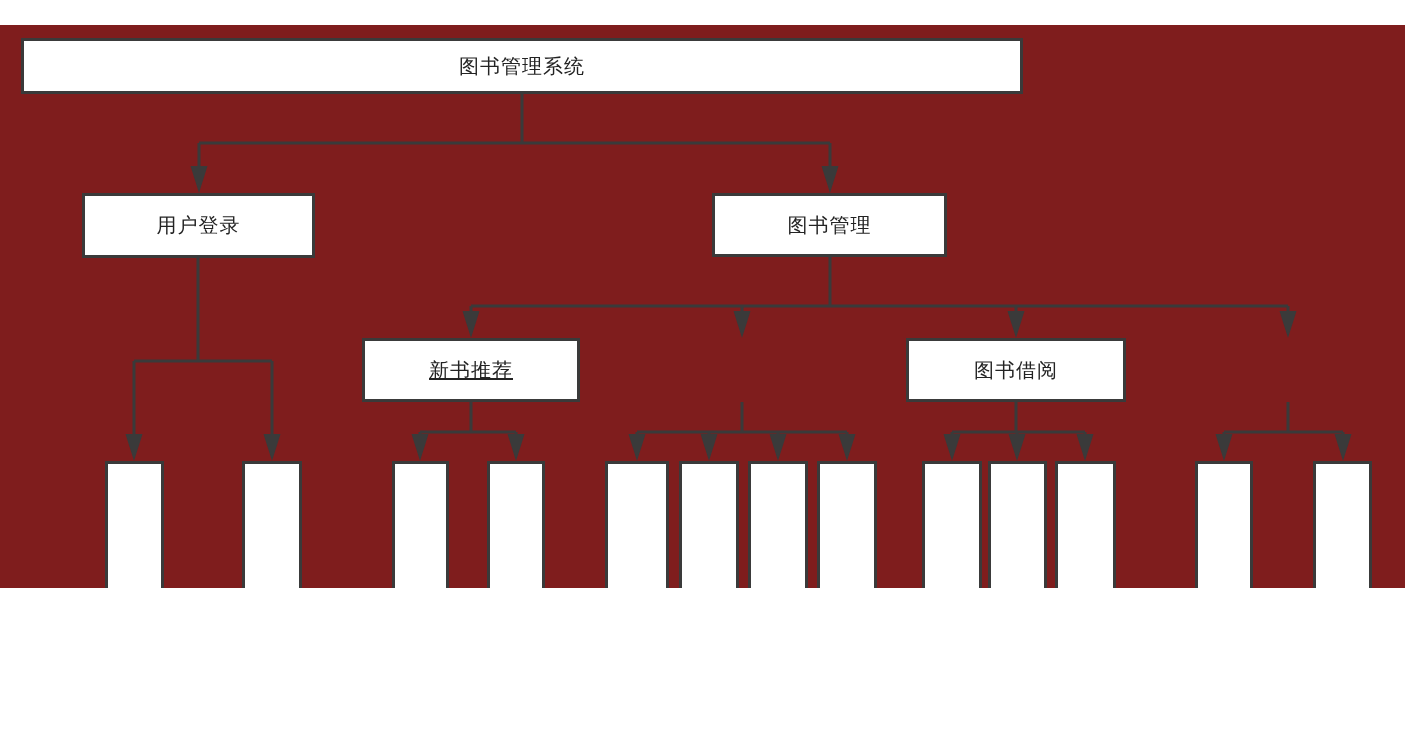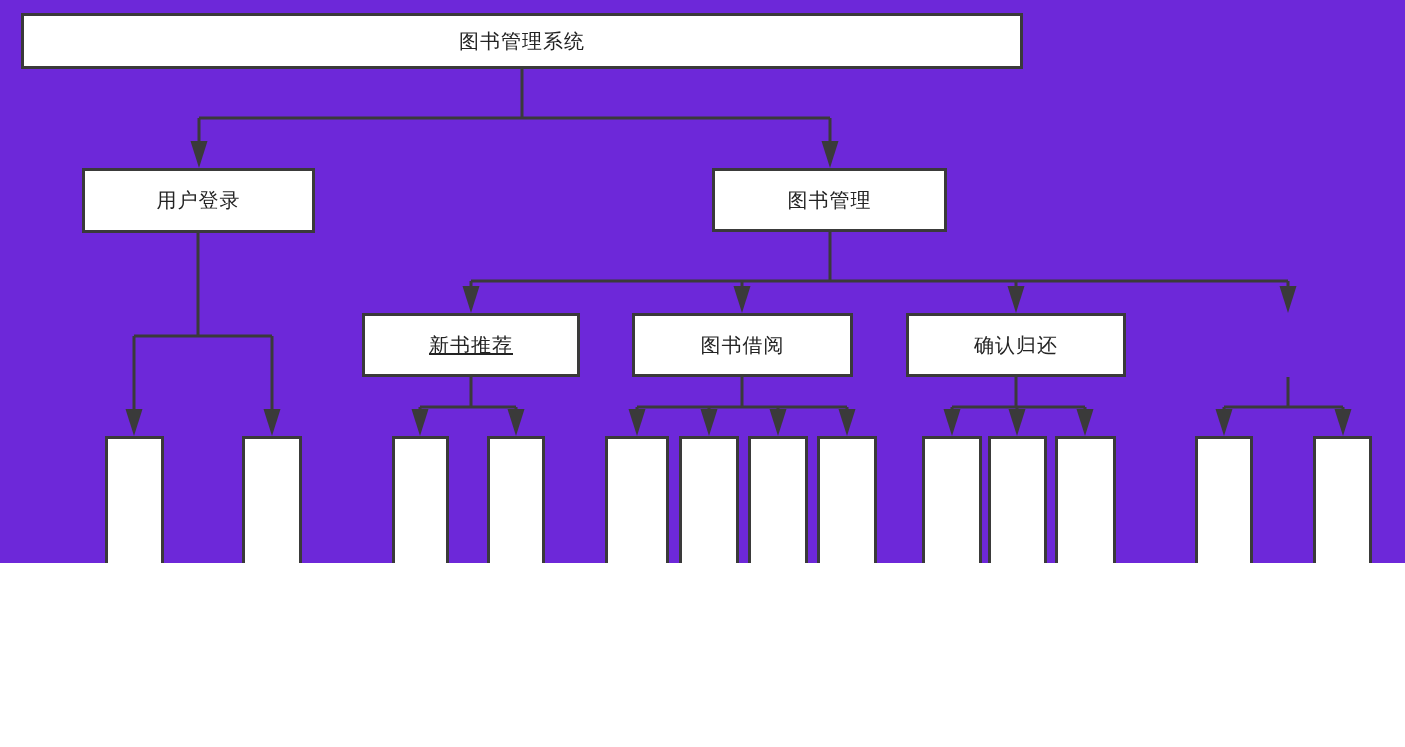--- a/index.html
+++ b/index.html
@@ -1,22 +1,23 @@
 <!DOCTYPE html>
 <html lang="zh"><head>
 <meta charset="utf-8">
 <style>
   html, body { margin: 0; padding: 0; background: #ffffff; }
   #stage {
     position: relative;
     width: 1405px;
     height: 563px;
-    background: #6d28d9;
+    background: #7f1d1d;
     font-family: "Liberation Sans", "DejaVu Sans", sans-serif;
     overflow: hidden;
+    margin-top: 25px;
   }
   #connectors {
     position: absolute;
     left: 0; top: 0;
     width: 1405px; height: 747px;
     pointer-events: none;
   }
   .node {
     position: absolute;
     box-sizing: border-box;
@@ -90,25 +91,22 @@
   <div class="node h" style="left:82px; top:168px; width:233px; height:65px;">
     <span>用户登录</span>
   </div>
   <div class="node h" style="left:712px; top:168px; width:235px; height:64px;text-align:center;">
     <span>图书管理</span>
   </div>
 
   <div class="node h" style="left:362px; top:313px; width:218px; height:64px;text-decoration:underline;">
     <span>新书推荐</span>
   </div>
-  <div class="node h" style="left:632px; top:313px; width:221px; height:64px;">
+  <div class="node h" style="left:906px; top:313px; width:220px; height:64px;">
     <span>图书借阅</span>
-  </div>
-  <div class="node h" style="left:906px; top:313px; width:220px; height:64px;">
-    <span>确认归还</span>
   </div>
 
   <div class="node v" style="left:105px; top:436px; width:59px; height:296px;">
     <span>用户登录</span>
   </div>
   <div class="node v" style="left:242px; top:436px; width:60px; height:296px;">
     <span>注销登录</span>
   </div>
 
   <div class="node v" style="left:392px; top:436px; width:57px; height:296px;">

